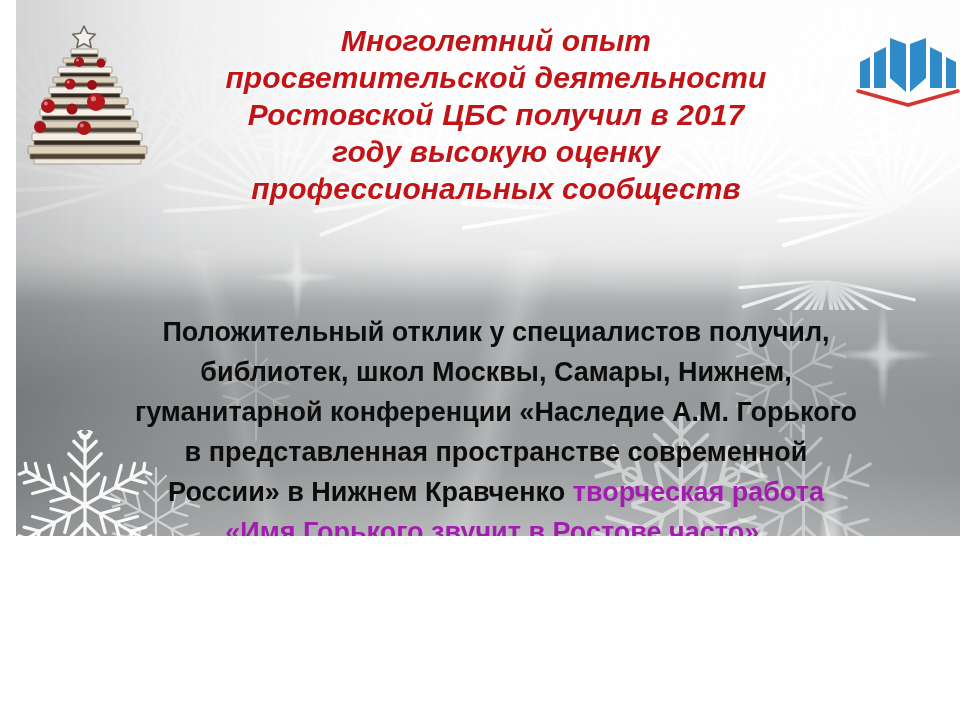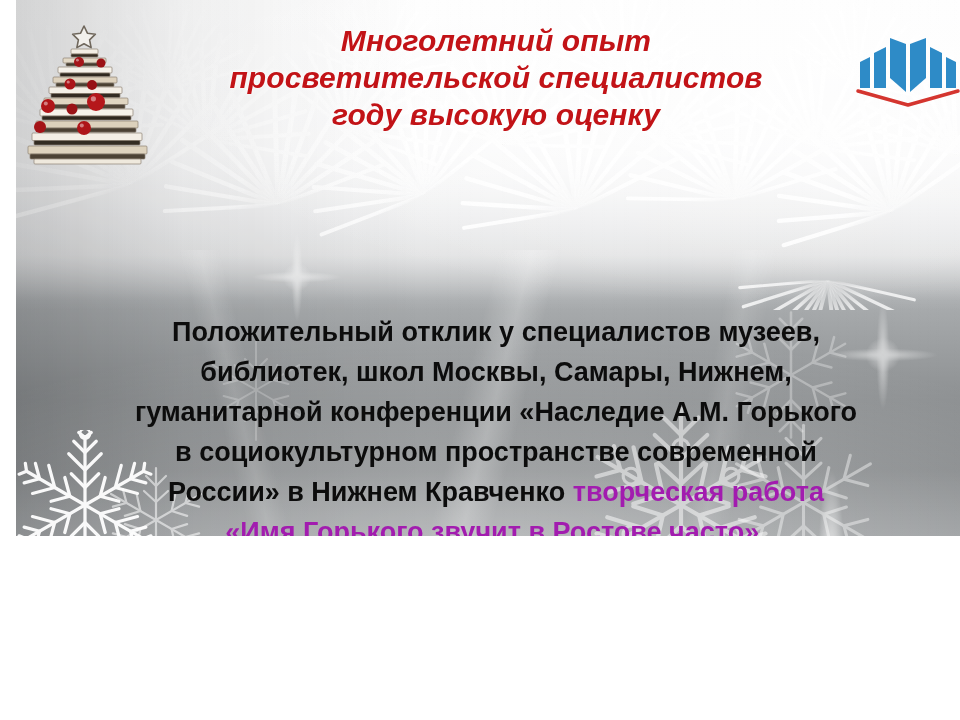--- a/index.html
+++ b/index.html
@@ -388,26 +388,28 @@
         <path d="M36 16 L52 22 L52 70 L36 56 Z"></path>
         <path d="M72 16 L56 22 L56 70 L72 56 Z"></path>
       </g>
 
       <path d="M4 69 L54 83 L104 69" fill="none" stroke="#d4352f" stroke-width="3.4" stroke-linecap="round" stroke-linejoin="round"></path>
     </svg>
   </div>
 
   <div class="title-block">
     <span class="ln">Многолетний опыт</span>
-    <span class="ln">просветительской специалистов</span>
+    <span class="ln">просветительской деятельности</span>
+    <span class="ln">Ростовской ЦБС получил в 2017</span>
     <span class="ln">году высокую  оценку</span>
+    <span class="ln">профессиональных сообществ</span>
   </div>
 
   <div class="body-block" id="body-block">
-      <span class="ln"><span>Положительный отклик у специалистов музеев,</span></span>
+      <span class="ln"><span>Положительный отклик у специалистов получил,</span></span>
       <span class="ln"><span>библиотек, школ Москвы, Самары, Нижнем,</span></span>
       <span class="ln"><span>гуманитарной конференции «Наследие А.М. Горького</span></span>
-      <span class="ln"><span>в социокультурном пространстве современной</span></span>
+      <span class="ln"><span>в представленная пространстве современной</span></span>
       <span class="ln"><span>России» в Нижнем Кравченко </span><span class="red">творческая работа</span></span>
       <span class="ln"><span class="red">«Имя Горького звучит в Ростове часто».</span></span>
     </div>
 
 </div>
 
 </body></html>

